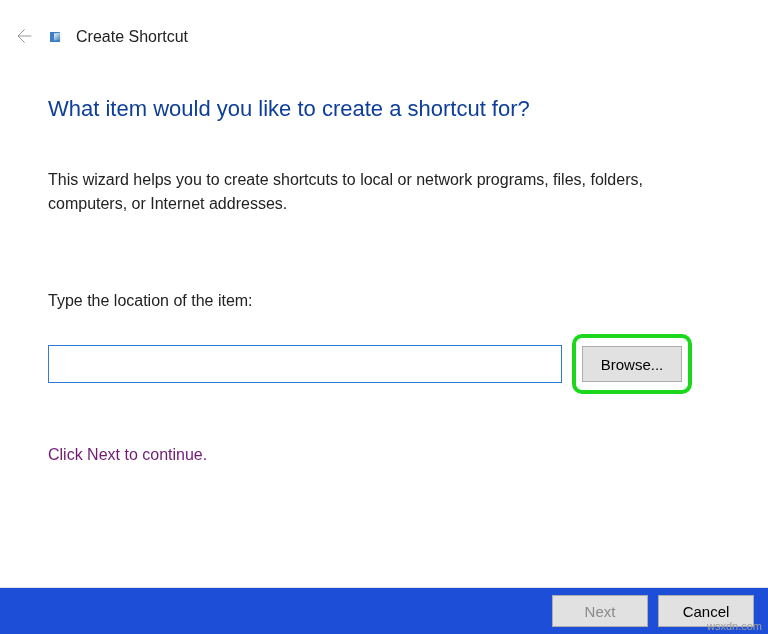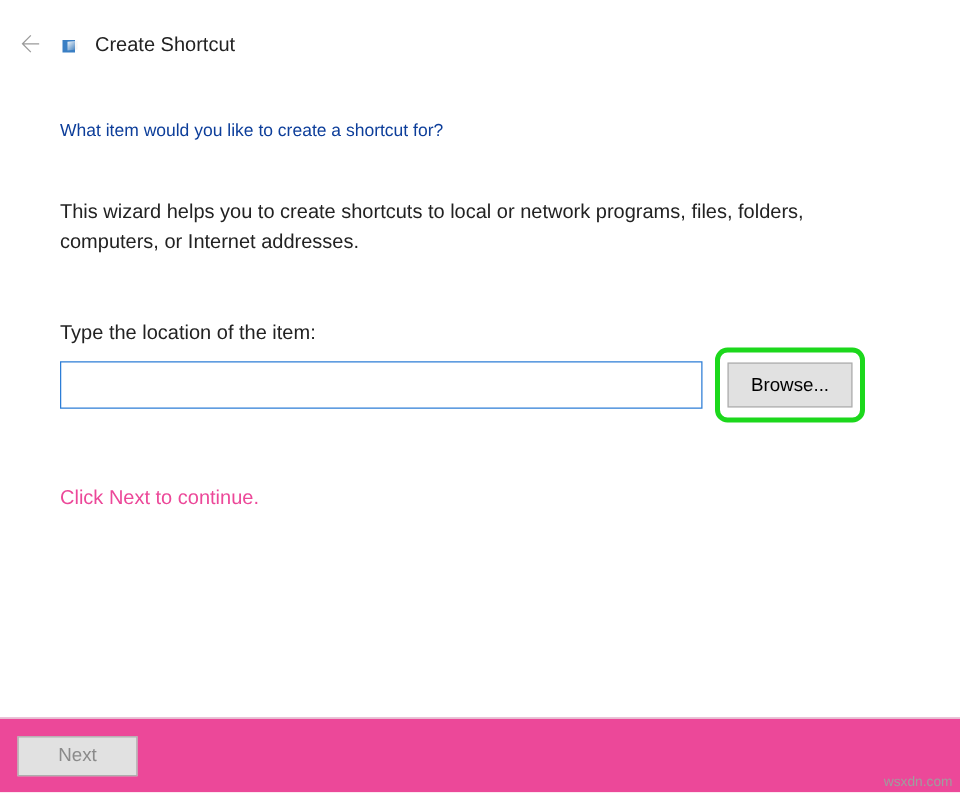--- a/index.html
+++ b/index.html
@@ -7,23 +7,23 @@
     .window { width: 768px; height: 634px; position: relative; background: #fff; overflow: hidden; }
 
     .titlebar { display: flex; align-items: center; gap: 16px; padding: 26px 0 0 12px; }
     .back-arrow { width: 22px; height: 22px; display: flex; align-items: center; justify-content: center; color: #888; }
     .back-arrow svg { width: 20px; height: 20px; stroke: #9a9a9a; stroke-width: 1.2; fill: none; }
     .tb-icon { width: 10px; height: 10px; background: #3a7fc4; position: relative; }
     .tb-icon::after { content: ""; position: absolute; left: 4px; top: 1px; width: 8px; height: 7px; background: linear-gradient(to bottom right, rgba(255,255,255,0.9), rgba(0,0,0,0.05)); transform: skewY(-6deg); }
     .tb-title { font-size: 16px; color: #222; }
 
     .content { padding: 0 48px; }
-    .heading { color: #0d3e9a; font-size: 14px; font-weight: 400; margin-top: 48px; margin-bottom: 46px; }
-    .desc { color: #222; line-height: 1.5; margin-bottom: 52px; max-width: 660px; font-size: 16px; }
-    .field-label { color: #222; margin-bottom: 2px; font-size: 16px; }
+    .heading { color: #0d3e9a; font-size: 22px; font-weight: 400; margin-top: 48px; margin-bottom: 46px; }
+    .desc { color: #222; line-height: 1.5; margin-bottom: 76px; max-width: 660px; font-size: 16px; }
+    .field-label { color: #222; margin-bottom: 24px; font-size: 16px; }
 
     .input-row { display: flex; align-items: center; gap: 10px; margin-bottom: 52px; }
     .path-input {
       width: 514px; height: 38px;
       border: 1px solid #2c7dd6;
       padding: 4px 8px;
       font-size: 15px;
       outline: none;
       background: #fff;
       font-family: inherit;
@@ -36,28 +36,28 @@
     }
     .browse-btn {
       width: 100px; height: 36px;
       background: #e1e1e1;
       border: 1px solid #adadad;
       font-size: 15px;
       color: #000;
       cursor: pointer;
       font-family: inherit;
     }
-    .continue-text { font-size: 16px; color: #ec4899; }
+    .continue-text { font-size: 16px; color: #701a75; }
 
     .footer {
       position: absolute; left: 0; right: 0; bottom: 0;
-      height: 60px;
-      background: #ec4899;
+      height: 47px;
+      background: #1d4ed8;
       border-top: 1px solid #e3e3e3;
-      display: flex; align-items: center; justify-content: flex-start;
+      display: flex; align-items: center; justify-content: flex-end;
       gap: 10px; padding: 0 14px;
     }
     .footer-btn {
       width: 96px; height: 32px;
       background: #e1e1e1;
       border: 1px solid #adadad;
       font-size: 15px;
       font-family: inherit;
       cursor: pointer;
     }
@@ -94,16 +94,17 @@
       <span class="browse-highlight">
         <button class="browse-btn">Browse...</button>
       </span>
     </div>
 
     <div class="continue-text">Click Next to continue.</div>
   </div>
 
   <div class="footer">
     <button class="footer-btn" disabled="">Next</button>
+    <button class="footer-btn">Cancel</button>
   </div>
 
   <div class="watermark">wsxdn.com</div>
 </div>
 
 </body></html>

